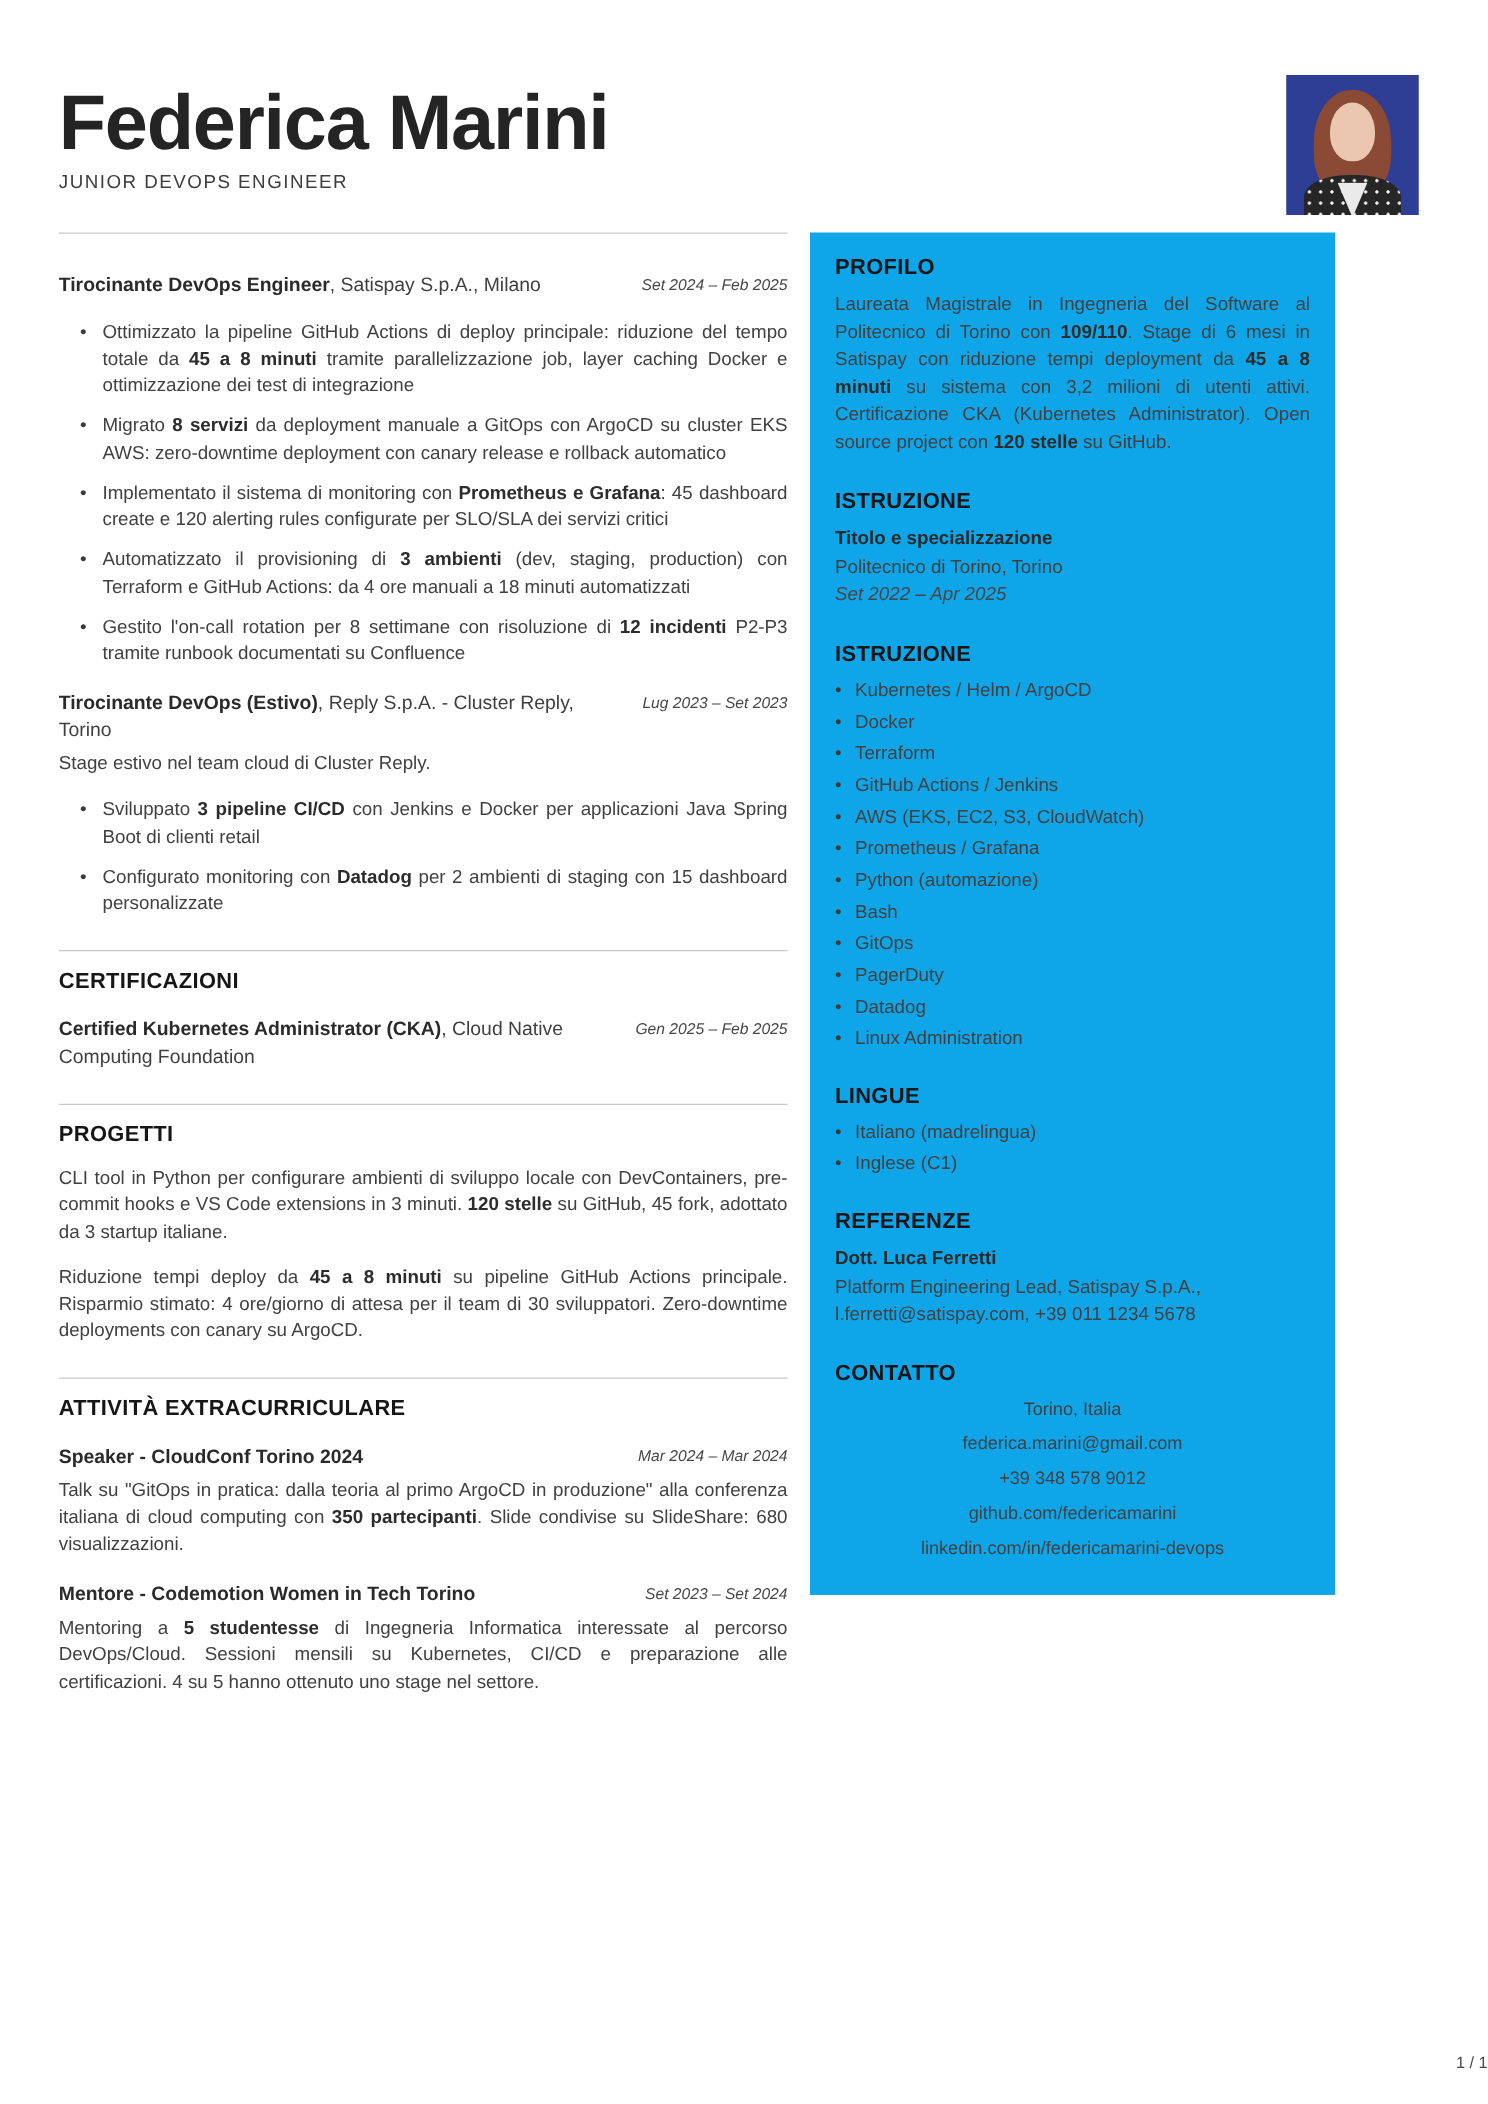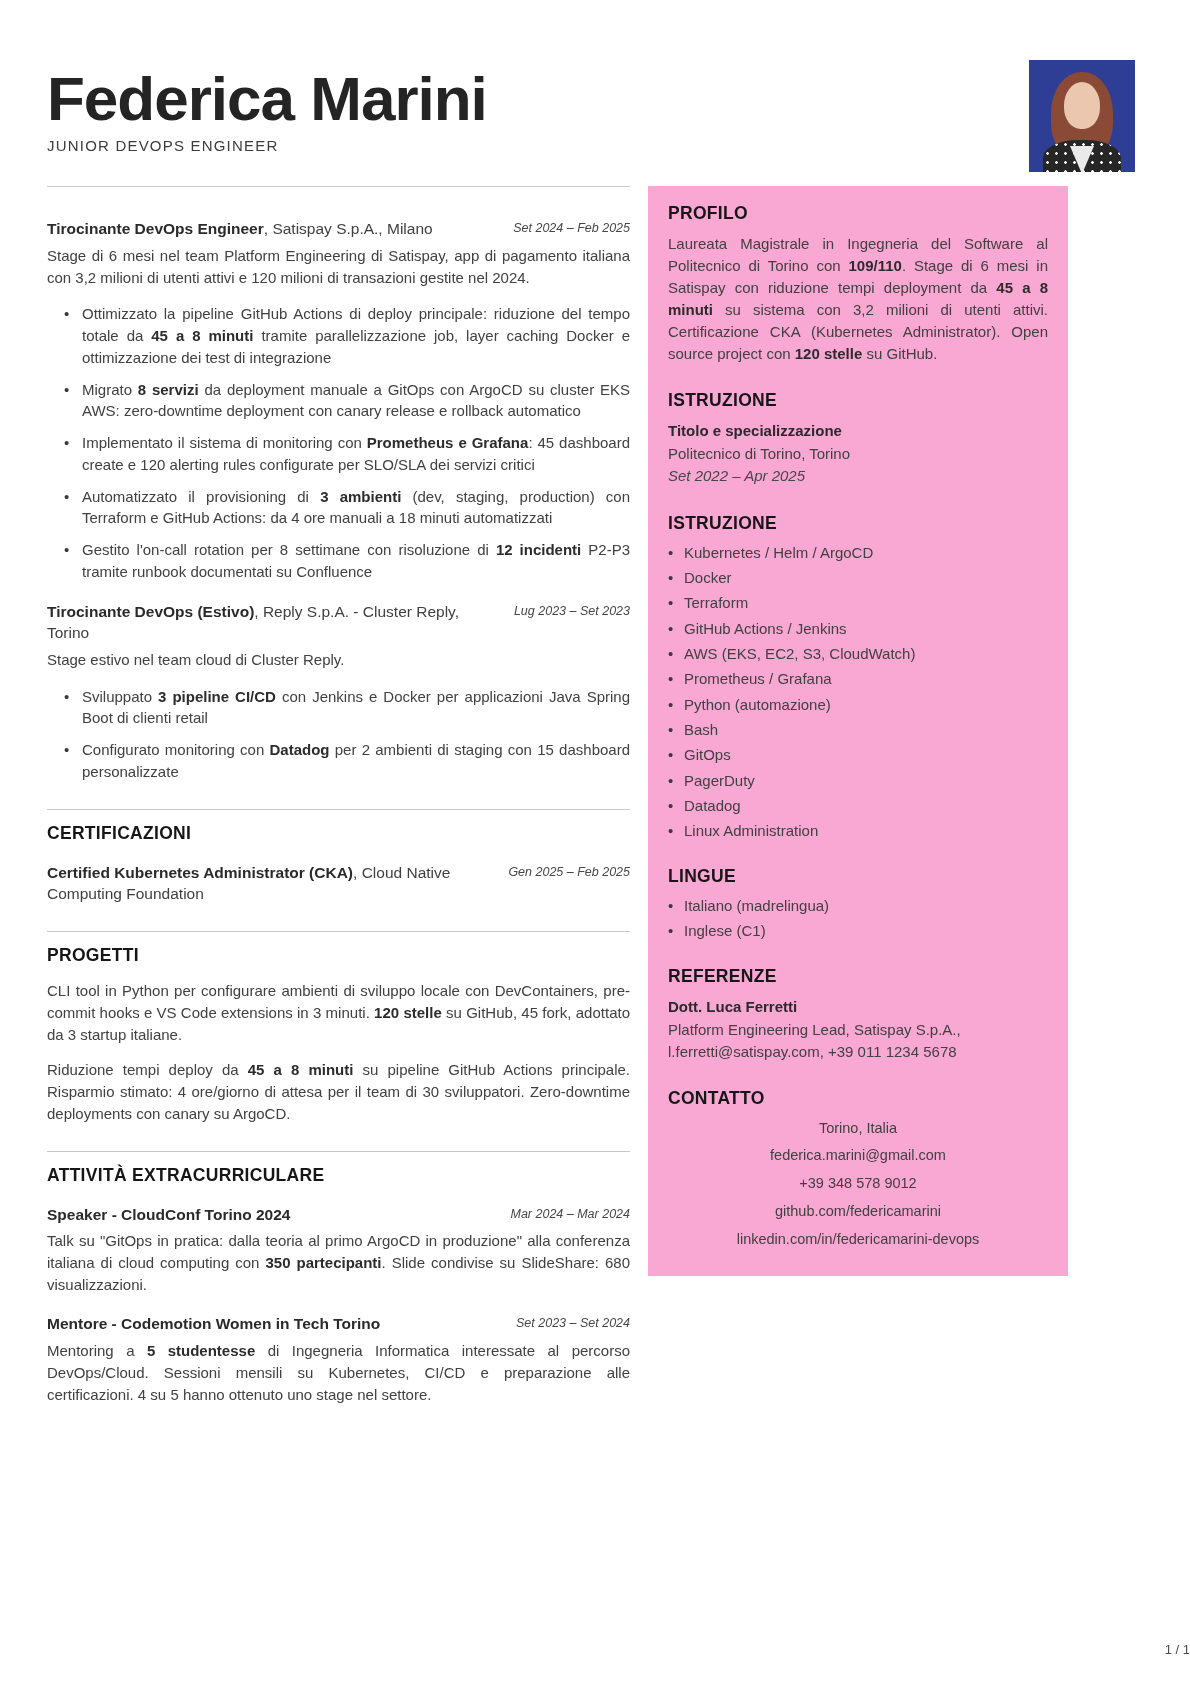--- a/index.html
+++ b/index.html
@@ -26,21 +26,21 @@
   .photo .torso { position:absolute; bottom:-8px; left:14px; width:78px; height:40px;
            background-color:#262626;
            background-image:radial-gradient(#ffffff 1px, transparent 1.6px);
            background-size:9px 9px; border-radius:45% 45% 0 0; }
   .photo .lace { position:absolute; bottom:-2px; left:41px; width:24px; height:28px;
            background:#eaeaea; clip-path:polygon(0 0,100% 0,50% 100%); }
 
   
   .columns { display:flex; gap:18px; padding:0 47px; margin-top:32px; align-items:flex-start; }
   main.left { flex:0 0 583px; max-width:583px; }
-  aside.right { flex:0 0 420px; max-width:420px; background:#f9a8d4; padding:17px 20px 20px 20px; }
+  aside.right { flex:0 0 420px; max-width:420px; background:#0ea5e9; padding:17px 20px 20px 20px; }
 
   
   section.lsec { border-top:1px solid #c9c9c9; padding-top:13px; margin-top:26px; }
   section.lsec:first-child { margin-top:0; }
   h2.sec-h { font-size:17.5px; font-weight:800; color:#161616; letter-spacing:.3px; }
 
   .entry-head { position:relative; margin-top:18px; font-size:15.5px; line-height:1.4; }
   .entry-title { padding-right:128px; color:#3f3f3f; }
   .entry-title .bold { font-weight:700; color:#2a2a2a; }
   .entry-date { position:absolute; right:0; top:2px; font-size:12.5px; font-style:italic; color:#474747; white-space:nowrap; }
@@ -94,21 +94,20 @@
 
     <main class="left">
 
       <section class="lsec">
         <div>
             <article>
               <div class="entry-head">
                 <div class="entry-title"><span class="bold">Tirocinante DevOps Engineer</span><span>, Satispay S.p.A., Milano</span></div>
                 <span class="entry-date">Set 2024 – Feb 2025</span>
               </div>
-              <p class="body-text">Stage di 6 mesi nel team Platform Engineering di Satispay, app di pagamento italiana con 3,2 milioni di utenti attivi e 120 milioni di transazioni gestite nel 2024.</p>
               <ul class="bullets">
                 <li>Ottimizzato la pipeline GitHub Actions di deploy principale: riduzione del tempo totale da <b>45 a 8 minuti</b> tramite parallelizzazione job, layer caching Docker e ottimizzazione dei test di integrazione</li>
                 <li>Migrato <b>8 servizi</b> da deployment manuale a GitOps con ArgoCD su cluster EKS AWS: zero-downtime deployment con canary release e rollback automatico</li>
                 <li>Implementato il sistema di monitoring con <b>Prometheus e Grafana</b>: 45 dashboard create e 120 alerting rules configurate per SLO/SLA dei servizi critici</li>
                 <li>Automatizzato il provisioning di <b>3 ambienti</b> (dev, staging, production) con Terraform e GitHub Actions: da 4 ore manuali a 18 minuti automatizzati</li>
                 <li>Gestito l'on-call rotation per 8 settimane con risoluzione di <b>12 incidenti</b> P2-P3 tramite runbook documentati su Confluence</li>
               </ul>
             </article>
             <article>
               <div class="entry-head">

